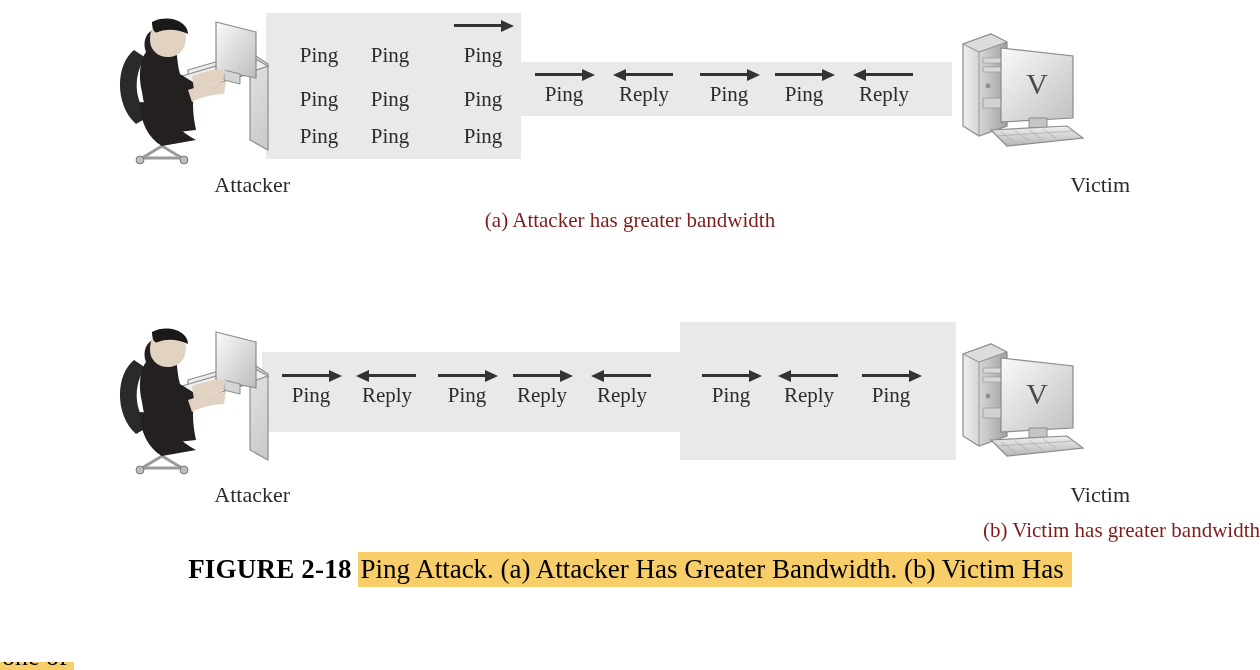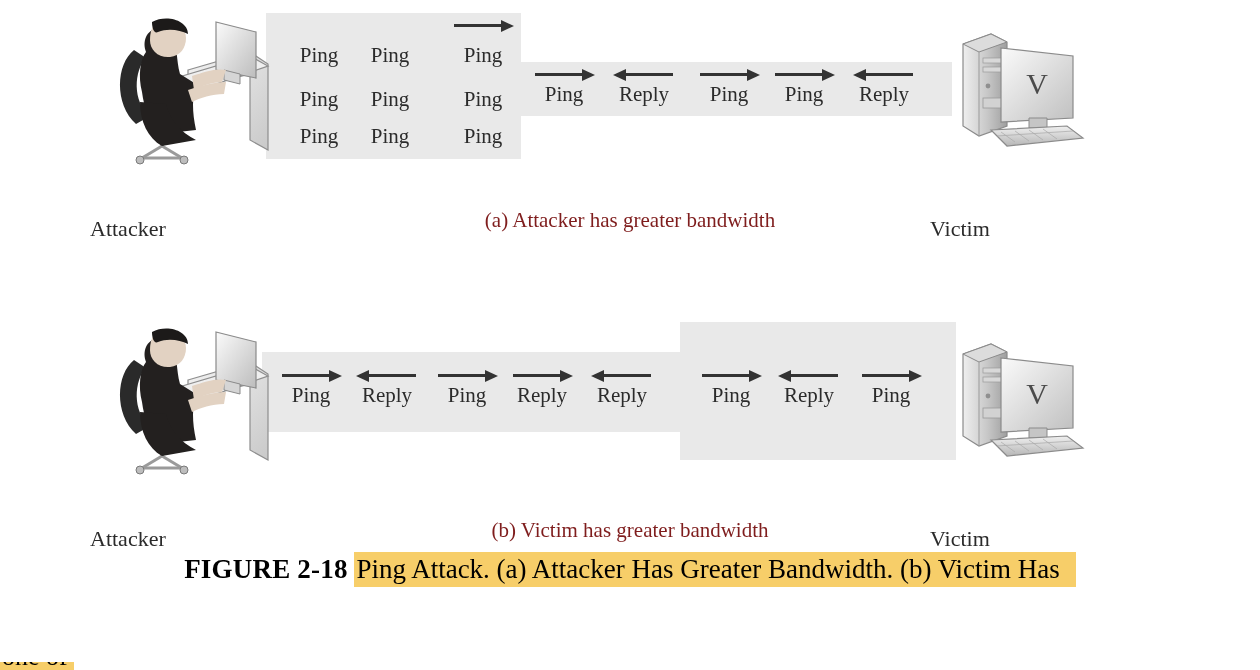--- a/index.html
+++ b/index.html
@@ -86,25 +86,24 @@
     width: 0; height: 0;
     border-top: 6px solid transparent;
     border-bottom: 6px solid transparent;
     border-left: 13px solid #333;
   }
 
   
   .endpoint-label {
     position: absolute;
     width: 200px;
-    text-align: left;
+    text-align: right;
     font-family: "Liberation Serif", serif;
     font-size: 22px;
     color: #2b2b2b;
-    margin-top: 44px;
   }
 
   
   .subcaption {
     position: absolute;
     width: 100%;
     left: 0;
     text-align: center;
     font-family: "Liberation Serif", serif;
     font-size: 21px;
@@ -123,21 +122,21 @@
     color: #000;
   }
   .figure-caption .fig-label {
     font-weight: bold;
     letter-spacing: .2px;
   }
   .figure-caption .hl {
     background: #f7ce69;
     box-decoration-break: clone;
     -webkit-box-decoration-break: clone;
-    padding: 2px 16px 3px 2px;
+    padding: 2px 8px 3px 2px;
   }
 
   
   .bottom-sliver {
     position: absolute;
     left: 0;
     bottom: 0;
     height: 8px;
     width: 74px;
     background: #f7ce69;
@@ -401,21 +400,21 @@
       <polygon points="36,108 112,104 128,116 52,124" fill="url(#kbg)" stroke="#8b8b8b" stroke-width="1.2"></polygon>
       <line x1="46" y1="110" x2="60" y2="120" stroke="#a8a8a8" stroke-width=".7"></line>
       <line x1="60" y1="109" x2="74" y2="119" stroke="#a8a8a8" stroke-width=".7"></line>
       <line x1="74" y1="108" x2="88" y2="118" stroke="#a8a8a8" stroke-width=".7"></line>
       <line x1="88" y1="107" x2="102" y2="117" stroke="#a8a8a8" stroke-width=".7"></line>
       <line x1="42" y1="114" x2="118" y2="109" stroke="#a8a8a8" stroke-width=".7"></line>
     </svg>
   </div>
   <div class="endpoint-label" style="left:930px; top:172px;">Victim</div>
 
-  <div class="subcaption" style="top:208px;">(b) Victim has greater bandwidth</div>
+  <div class="subcaption" style="top:208px;text-align:right;">(b) Victim has greater bandwidth</div>
 </div>
 
 <div class="figure-caption" style="top:552px;">
   <span class="fig-label">FIGURE 2-18</span><span>&nbsp;</span><span class="hl">Ping Attack. (a) Attacker Has Greater Bandwidth. (b) Victim Has</span><br>
 </div>
 
 <div class="bottom-sliver">
   <span class="txt">one of</span>
 </div>
 

